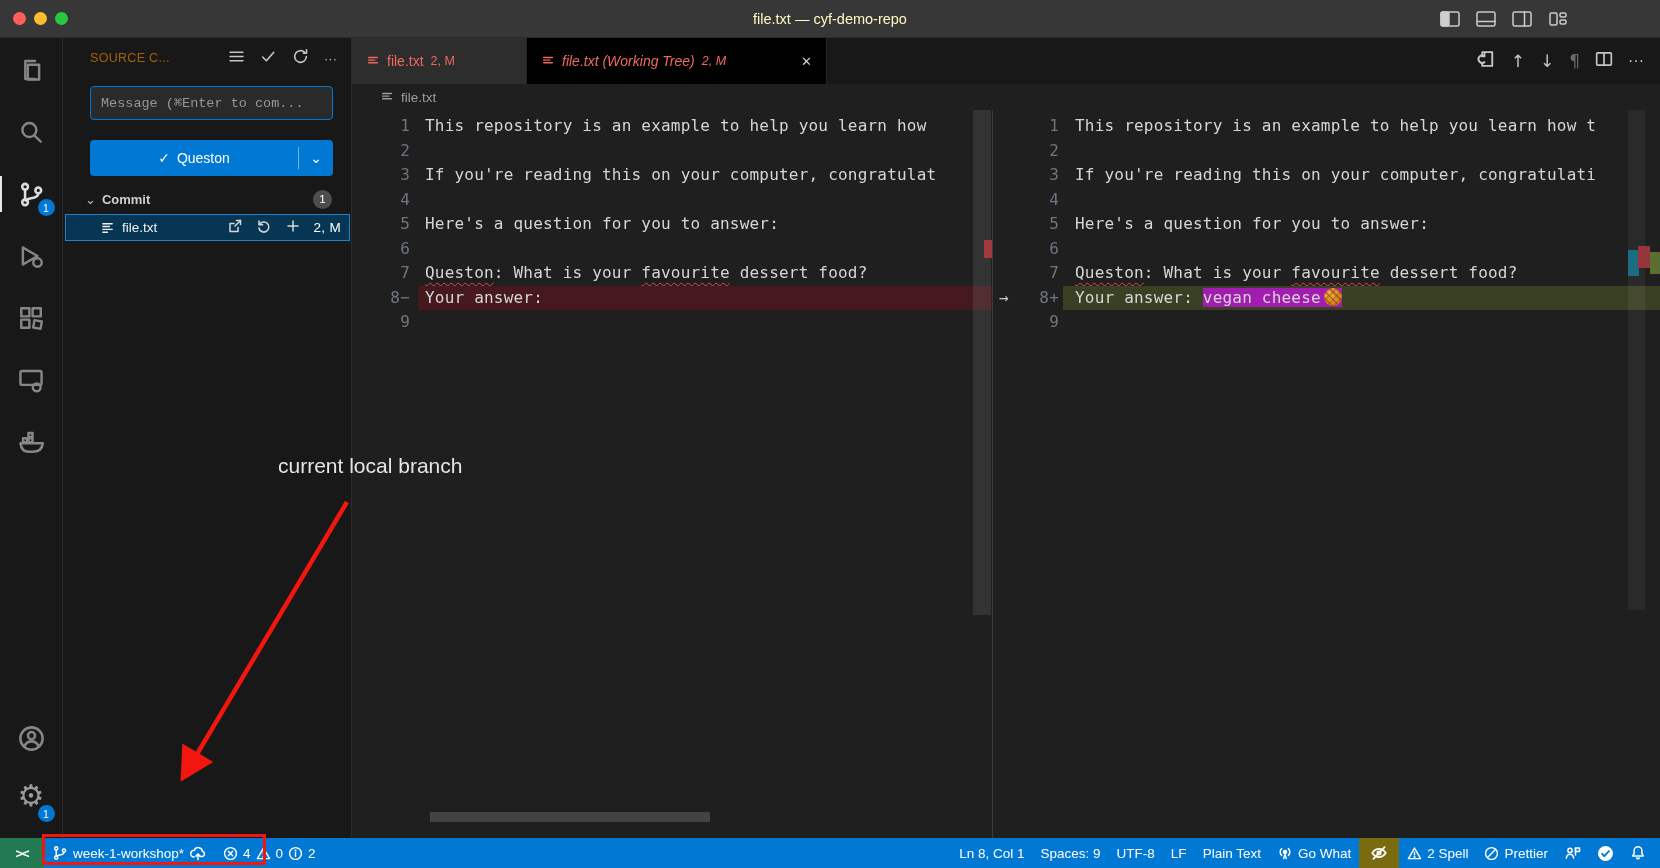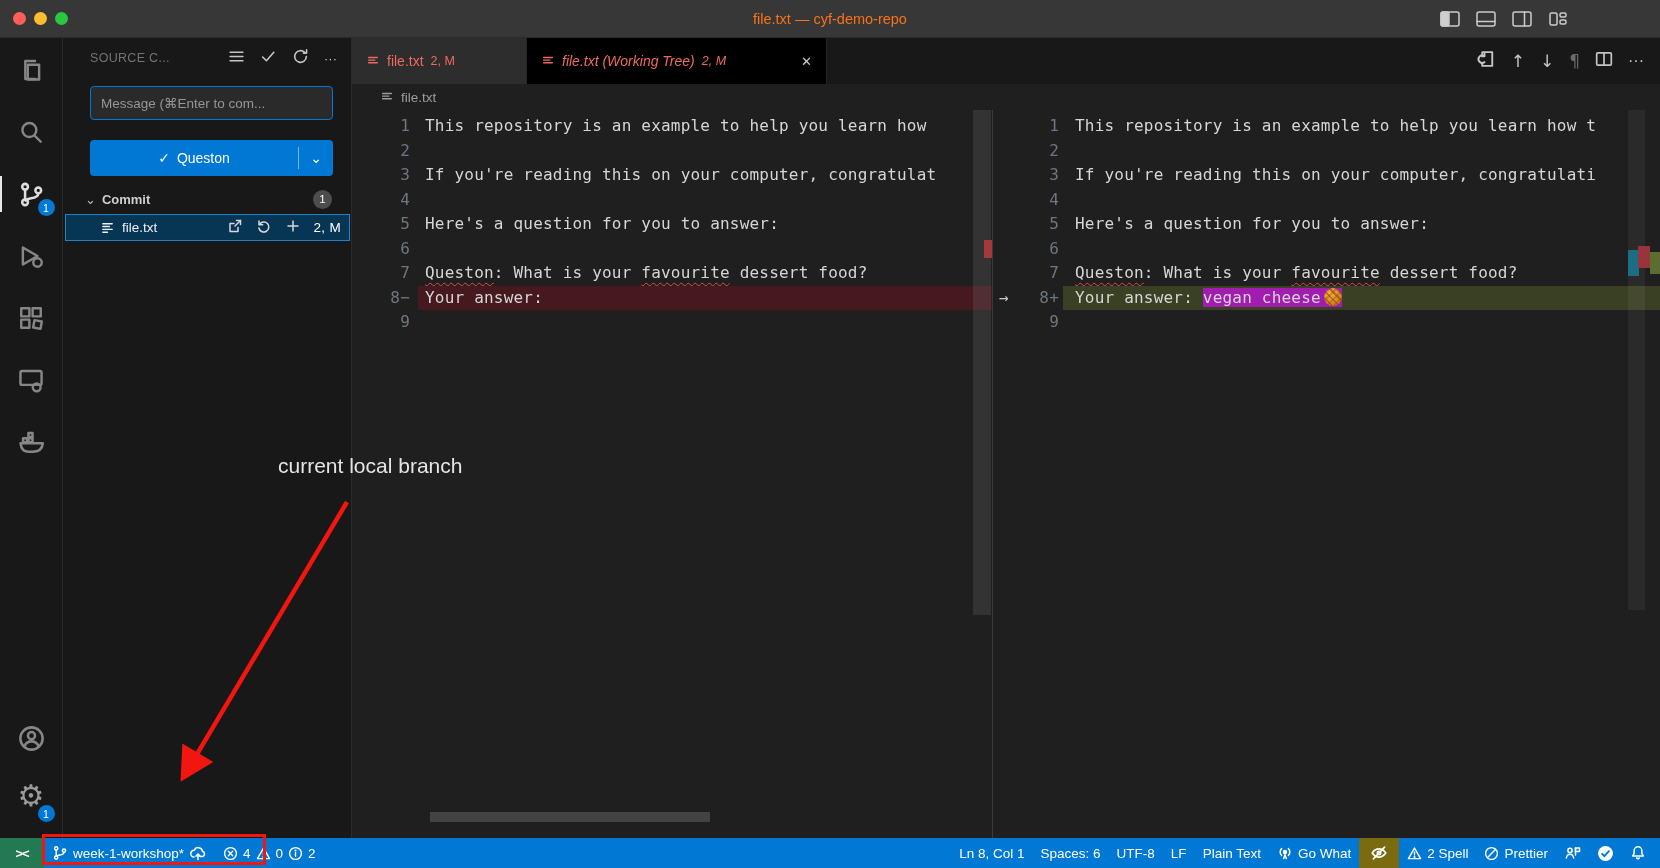--- a/index.html
+++ b/index.html
@@ -6,21 +6,21 @@
   html,body{width:1660px;height:868px;overflow:hidden;background:#1f1f1f;
     font-family:"Liberation Sans",sans-serif;color:#cccccc;-webkit-font-smoothing:antialiased}
   .app{position:relative;width:1660px;height:868px}
 
   
   .titlebar{position:absolute;left:0;top:0;width:100%;height:38px;background:#373737;
     border-bottom:1px solid #2b2b2b;display:flex;align-items:center}
   .traffic{display:flex;gap:8px;margin-left:13px}
   .tl{width:13px;height:13px;border-radius:50%}
   .tl.red{background:#ff5f57}.tl.yellow{background:#febc2e}.tl.green{background:#28c840}
-  .win-title{position:absolute;left:0;right:0;text-align:center;font-size:14.5px;color:#f97316}
+  .win-title{position:absolute;left:0;right:0;text-align:center;font-size:14.5px;color:#fef9c3}
   .win-actions{position:absolute;right:92px;top:0;height:38px;display:flex;align-items:center;gap:16px}
   .win-actions svg{display:block}
 
   
   .workbench{position:absolute;left:0;top:38px;width:1660px;height:800px;display:flex}
 
   
   .activitybar{width:63px;background:#181818;border-right:1px solid #2b2b2b;
     display:flex;flex-direction:column;align-items:center;padding-top:8px;flex:none}
   .ab-item{position:relative;width:63px;height:48px;margin-bottom:14px;display:flex;
@@ -29,25 +29,25 @@
   .ab-item.active::before{content:"";position:absolute;left:0;top:6px;bottom:6px;width:2px;background:#e7e7e7}
   .ab-spacer{margin-top:auto}
   .ab-badge{position:absolute;right:8px;bottom:2px;min-width:17px;height:17px;border-radius:50%;
     background:#0078d4;color:#fff;font-size:10.5px;display:flex;align-items:center;justify-content:center}
   .ab-bottom{padding-bottom:8px}
   .gear-glyph{font-size:30px;line-height:30px;color:#9a9a9a}
 
   
   .sidebar{width:289px;background:#181818;border-right:1px solid #2b2b2b;position:relative;flex:none;font-size:13px}
   .sb-head{display:flex;align-items:center;height:40px;padding:0 14px 0 27px;color:#cccccc}
-  .sb-title{letter-spacing:.3px;font-size:12.5px;color:#737373}
+  .sb-title{letter-spacing:.3px;font-size:12.5px;color:#a16207}
   .sb-head-icons{margin-left:auto;display:flex;gap:15px;align-items:center;color:#c5c5c5}
   .msg-input{position:absolute;left:27px;top:48px;width:243px;height:34px;background:#2a2a2a;
     border:1.5px solid #0078d4;border-radius:4px;color:#ddd;font-size:13.5px;padding:0 10px;
-    font-family:Liberation Sans, sans-serif}
+    font-family:Liberation Mono, monospace}
   .msg-input::placeholder{color:#969696}
   .commit-btn{position:absolute;left:27px;top:102px;width:243px;height:36px;background:#0078d4;
     border:none;border-radius:4px;color:#fff;font-size:14px;display:flex;align-items:center;cursor:pointer}
   .commit-main{flex:1;display:flex;align-items:center;justify-content:center;gap:7px}
   .commit-split{width:1px;height:22px;background:rgba(255,255,255,.45)}
   .commit-dd{width:34px;display:flex;align-items:center;justify-content:center;font-size:14px}
   .changes-row{position:absolute;left:0;top:148px;width:289px;height:26px;display:flex;
     align-items:center;padding:0 20px 0 22px;font-weight:bold;color:#cfcfcf}
   .chev{font-size:13px;margin-right:6px;color:#bdbdbd;font-weight:normal}
   .count-badge{margin-left:auto;background:#4d4d4d;color:#fff;font-weight:normal;font-size:11.5px;
@@ -397,21 +397,21 @@
       <svg class="ic" width="15" height="15" viewBox="0 0 16 16" stroke="#fff">
           <circle cx="8" cy="8" r="6.3"></circle>
           <line x1="8" y1="7" x2="8" y2="11"></line>
           <circle cx="8" cy="4.8" r=".4" fill="#fff"></circle>
         </svg>
       <span>2</span>
     </div>
 
     <div class="sb-right">
       <div class="sb-item">Ln 8, Col 1</div>
-      <div class="sb-item">Spaces: 6</div>
+      <div class="sb-item">Spaces: 9</div>
       <div class="sb-item">UTF-8</div>
       <div class="sb-item">LF</div>
       <div class="sb-item">Plain Text</div>
       <div class="sb-item">
         <svg class="ic" width="16" height="16" viewBox="0 0 16 16" stroke="#fff">
             <circle cx="8" cy="7" r="1.5" fill="#fff"></circle>
             <path d="M4.6 10.4a4.8 4.8 0 0 1 0-6.8M11.4 3.6a4.8 4.8 0 0 1 0 6.8"></path>
             <path d="M6.7 13.5L8 9.5l1.3 4"></path>
           </svg>
         <span>Go What</span>

